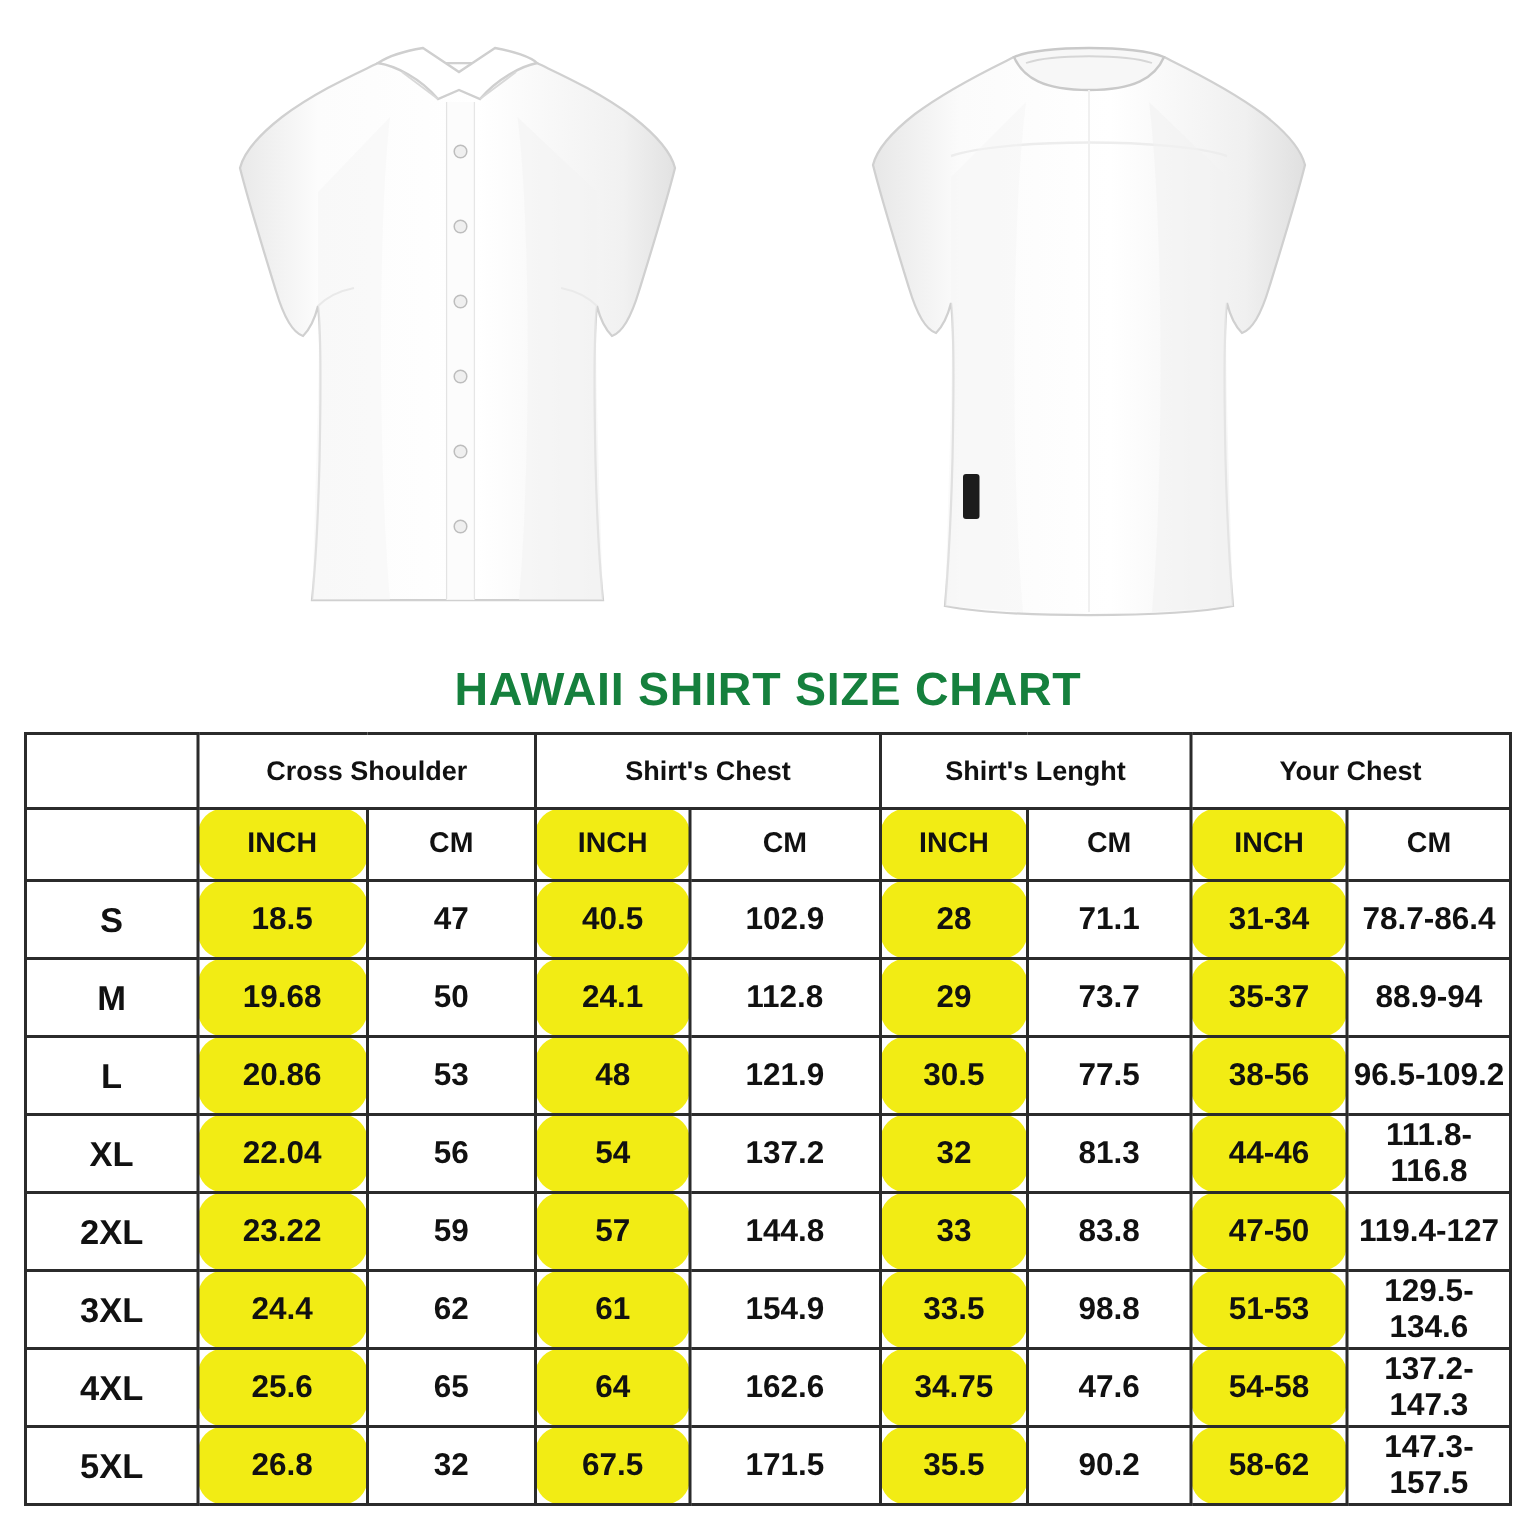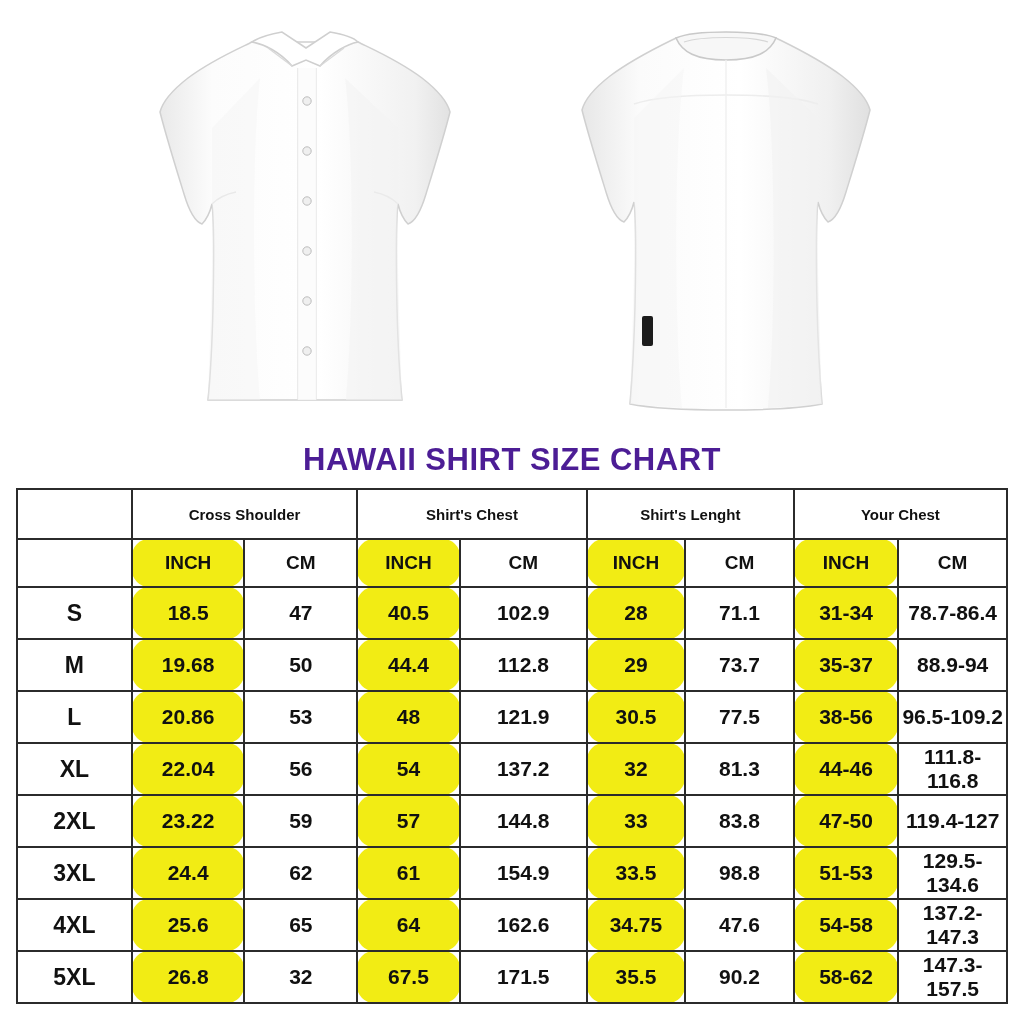--- a/index.html
+++ b/index.html
@@ -38,21 +38,21 @@
   .shirt-front { left: 140px; }
   .shirt-back  { left: 560px; }
 
   
   .chart-title {
     text-align: center;
     font-size: 31px;
     font-weight: bold;
     letter-spacing: 0.5px;
     margin: 2px 0 10px 0;
-    color: #4c1d95;
+    color: #15803d;
     font-family: "Liberation Sans", sans-serif;
   }
 
   
   .table-wrap {
     padding: 0 16px;
     box-sizing: border-box;
     width: 1024px;
   }
 
@@ -79,21 +79,21 @@
   col.c-cm     { width: 110px; }
   col.c-inch2  { width: 100px; }
   col.c-cm2    { width: 124px; }
   col.c-inch3  { width: 96px; }
   col.c-cm3    { width: 106px; }
   col.c-inch4  { width: 102px; }
   col.c-cm4    { width: 106px; }
 
   tr.group-row th {
     height: 48px;
-    font-size: 15px;
+    font-size: 18px;
     margin-top: 45px;
   }
   tr.unit-row td {
     height: 46px;
     font-size: 19px;
   }
   tr.data-row td {
     height: 50px;
     font-size: 21px;
   }
@@ -242,21 +242,21 @@
           <td>102.9</td>
           <td class="yellow">28</td>
           <td>71.1</td>
           <td class="yellow">31-34</td>
           <td class="small">78.7-86.4</td>
         </tr>
         <tr class="data-row">
           <td class="size-cell">M</td>
           <td class="yellow">19.68</td>
           <td>50</td>
-          <td class="yellow">44.4</td>
+          <td class="yellow">24.1</td>
           <td>112.8</td>
           <td class="yellow">29</td>
           <td>73.7</td>
           <td class="yellow">35-37</td>
           <td class="small">88.9-94</td>
         </tr>
         <tr class="data-row">
           <td class="size-cell">L</td>
           <td class="yellow">20.86</td>
           <td>53</td>

